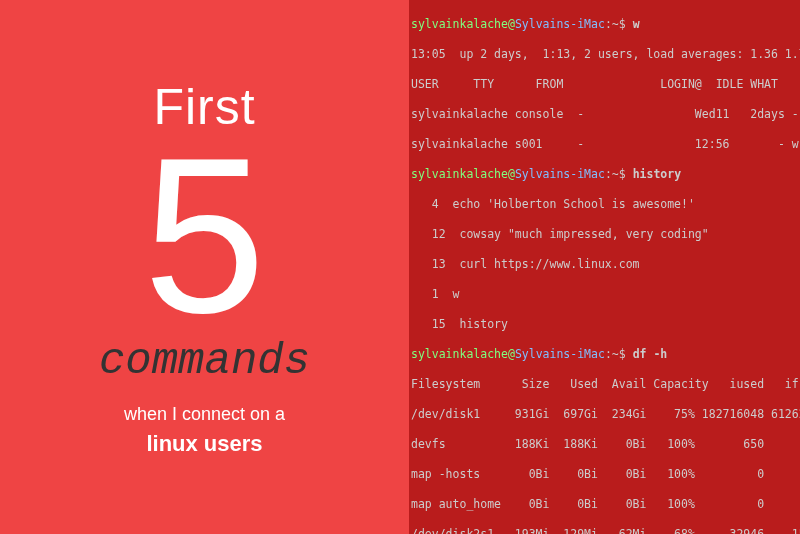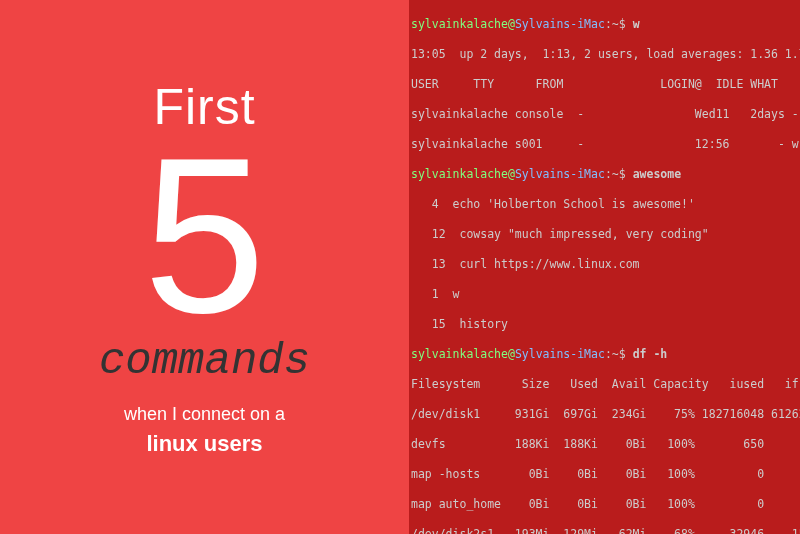--- a/index.html
+++ b/index.html
@@ -87,21 +87,21 @@
     <div class="sub1">when I connect on a</div>
     <div class="sub2">linux users</div>
   </div>
 
   <div class="right">
 <div class="term-line"><span class="prompt-user"><span>sylvainkalache</span>@</span><span class="prompt-host">Sylvains-iMac</span>:<span>~</span><span>$</span> <span class="bold">w</span></div>
 <div class="term-line">13:05  up 2 days,  1:13, 2 users, load averages: 1.36 1.70 1.7</div>
 <div class="term-line">USER     TTY      FROM              LOGIN@  IDLE WHAT</div>
 <div class="term-line">sylvainkalache console  -                Wed11   2days -</div>
 <div class="term-line">sylvainkalache s001     -                12:56       - w</div>
-<div class="term-line"><span class="prompt-user"><span>sylvainkalache</span>@</span><span class="prompt-host">Sylvains-iMac</span>:<span>~</span><span>$</span> <span class="bold">awesome</span></div>
+<div class="term-line"><span class="prompt-user"><span>sylvainkalache</span>@</span><span class="prompt-host">Sylvains-iMac</span>:<span>~</span><span>$</span> <span class="bold">history</span></div>
 <div class="term-line">   4  echo 'Holberton School is awesome!'</div>
 <div class="term-line">   12  cowsay "much impressed, very coding"</div>
 <div class="term-line">   13  curl https://www.linux.com</div>
 <div class="term-line">   1  w</div>
 <div class="term-line">   15  history</div>
 <div class="term-line"><span class="prompt-user"><span>sylvainkalache</span>@</span><span class="prompt-host">Sylvains-iMac</span>:<span>~</span><span>$</span> <span class="bold">df -h</span></div>
 <div class="term-line">Filesystem      Size   Used  Avail Capacity   iused   ifree %</div>
 <div class="term-line">/dev/disk1     931Gi  697Gi  234Gi    75% 182716048 61262190</div>
 <div class="term-line">devfs          188Ki  188Ki    0Bi   100%       650        0</div>
 <div class="term-line">map -hosts       0Bi    0Bi    0Bi   100%         0        0</div>

